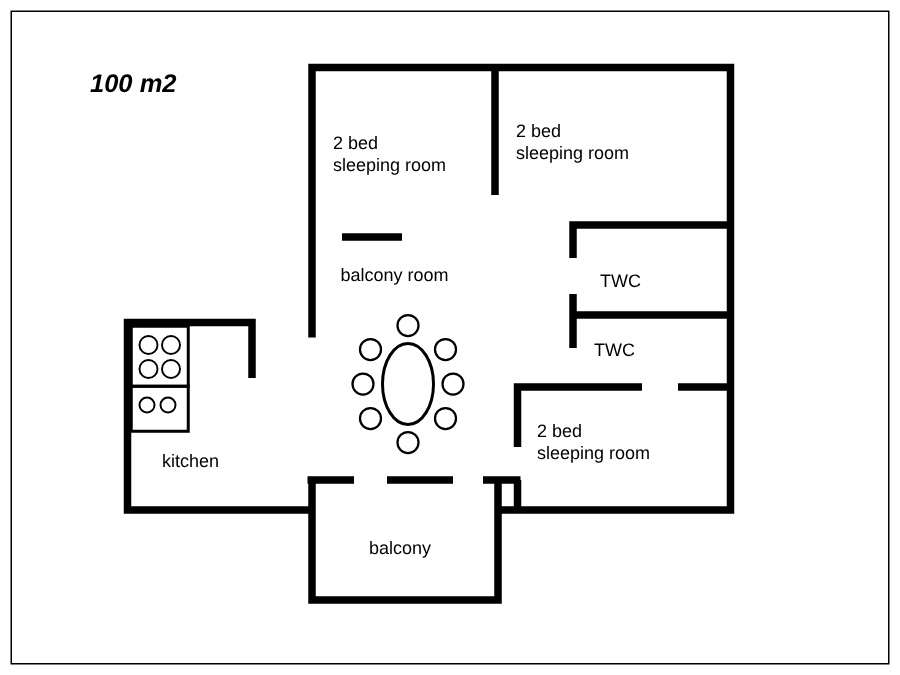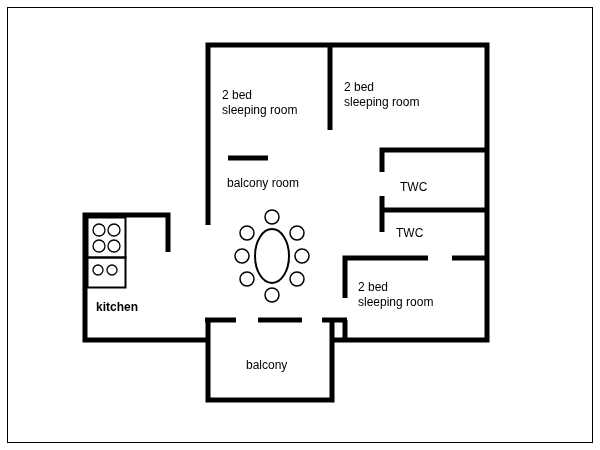--- a/index.html
+++ b/index.html
@@ -103,38 +103,39 @@
         <circle cx="114" cy="246" r="6"></circle>
       </g>
       <rect x="87.5" y="257.5" width="38" height="30" stroke-width="2"></rect>
       <g stroke-width="1.3">
         <circle cx="98" cy="270" r="5"></circle>
         <circle cx="112" cy="270" r="5"></circle>
       </g>
     </g>
   </svg>
 
+  <div class="area-label" style="left:60px; top:46px;">100 m2</div>
 
   <div class="room-label" style="left:222px; top:88px;">
     <div>2 bed</div>
     <div>sleeping room</div>
   </div>
 
   <div class="room-label" style="left:344px; top:80px;">
     <div>2 bed</div>
     <div>sleeping room</div>
   </div>
 
   <div class="room-label" style="left:227px; top:176px;">balcony room</div>
 
   <div class="room-label" style="left:400px; top:180px;">TWC</div>
 
   <div class="room-label" style="left:396px; top:226px;">TWC</div>
 
-  <div class="room-label" style="left:96px; top:300px;font-weight:bold;">kitchen</div>
+  <div class="room-label" style="left:108px; top:300px;">kitchen</div>
 
   <div class="room-label" style="left:358px; top:280px;">
     <div>2 bed</div>
     <div>sleeping room</div>
   </div>
 
   <div class="room-label" style="left:246px; top:358px;">balcony</div>
 
 </div>
 

